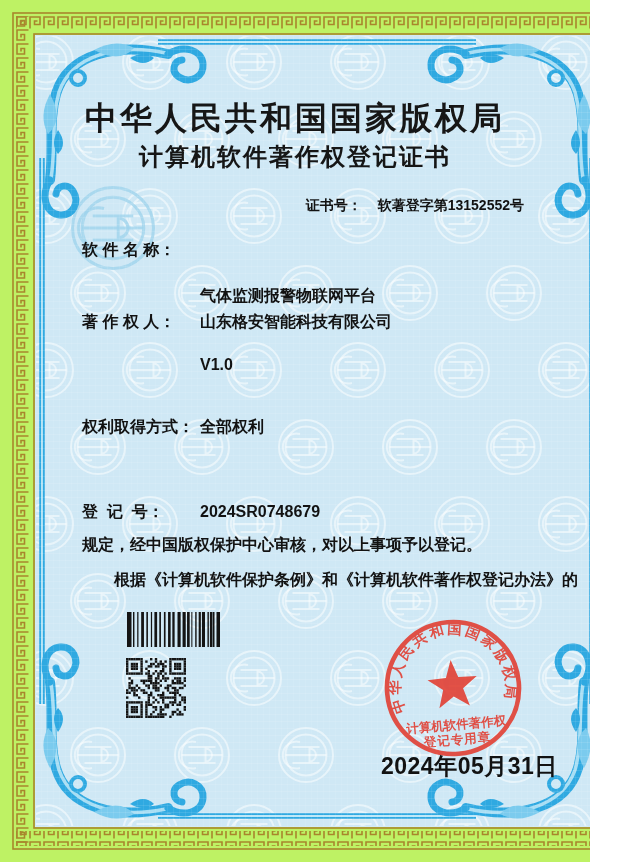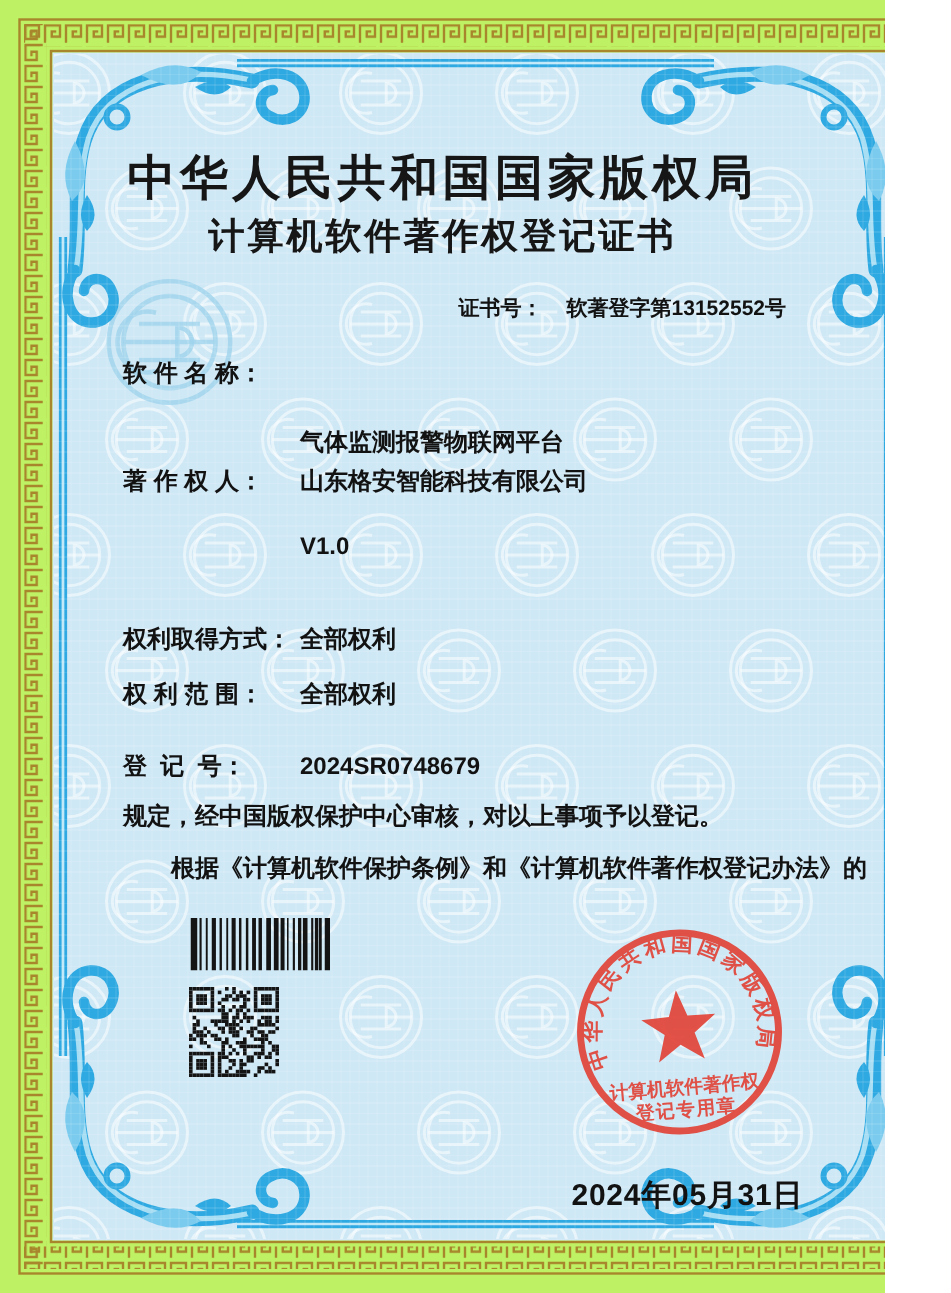--- a/index.html
+++ b/index.html
@@ -33,22 +33,22 @@
   .f-name{top:238px;} .f-owner{top:310px;} .f-method{top:415px;}
   .f-scope{top:452px;} .f-regno{top:500px;}
   .statement{position:absolute;left:82px;top:527px;width:505px;font-size:16px;
     font-weight:bold;line-height:35px;color:#121212;}
   .statement .ln{white-space:nowrap;}
   .statement .ln1{text-indent:2em;}
   .barcode{position:absolute;left:127px;top:612px;width:93px;height:35px;}
   .qr{position:absolute;left:126px;top:658px;width:60px;height:60px;}
   .seal{position:absolute;left:378px;top:613px;width:150px;height:150px;}
   .seal text, .seal textPath{font-family:"Liberation Sans","DejaVu Sans",sans-serif;}
-  .date{position:absolute;left:381px;top:751px;font-size:20px;font-weight:bold;
-    letter-spacing:0.5px;white-space:nowrap;margin-top:32px;}
+  .date{position:absolute;left:381px;top:751px;font-size:23px;font-weight:bold;
+    letter-spacing:0.5px;white-space:nowrap;}
 </style>
 </head>
 <body>
 
 <div class="page">
 
   <svg class="bg-svg" viewBox="0 0 634 862">
     <defs>
       <pattern id="gkh" width="14" height="15" patternUnits="userSpaceOnUse">
         <path d="M2,13.5 V2 H12 V9.5 H6.5 V6 H9.5" fill="none" stroke="#a8862c" stroke-width="1.6"></path>
@@ -744,24 +744,20 @@
       <div>气体监测报警物联网平台</div>
       <div>V1.0</div>
     </span>
   </div>
   <div class="field f-owner">
     <span class="lab">著 作 权 人：</span>
     <span>山东格安智能科技有限公司</span>
   </div>
   <div class="field f-method">
     <span class="lab">权利取得方式：</span>
-    <span>全部权利</span>
-  </div>
-  <div class="field f-scope">
-    <span class="lab">权 利 范 围：</span>
     <span>全部权利</span>
   </div>
   <div class="field f-regno">
     <span class="lab">登  记  号：</span>
     <span>2024SR0748679</span>
   </div>
 
   <div class="statement">
     <div class="ln">规定，经中国版权保护中心审核，对以上事项予以登记。</div>
     <div class="ln ln1">根据《计算机软件保护条例》和《计算机软件著作权登记办法》的</div>

